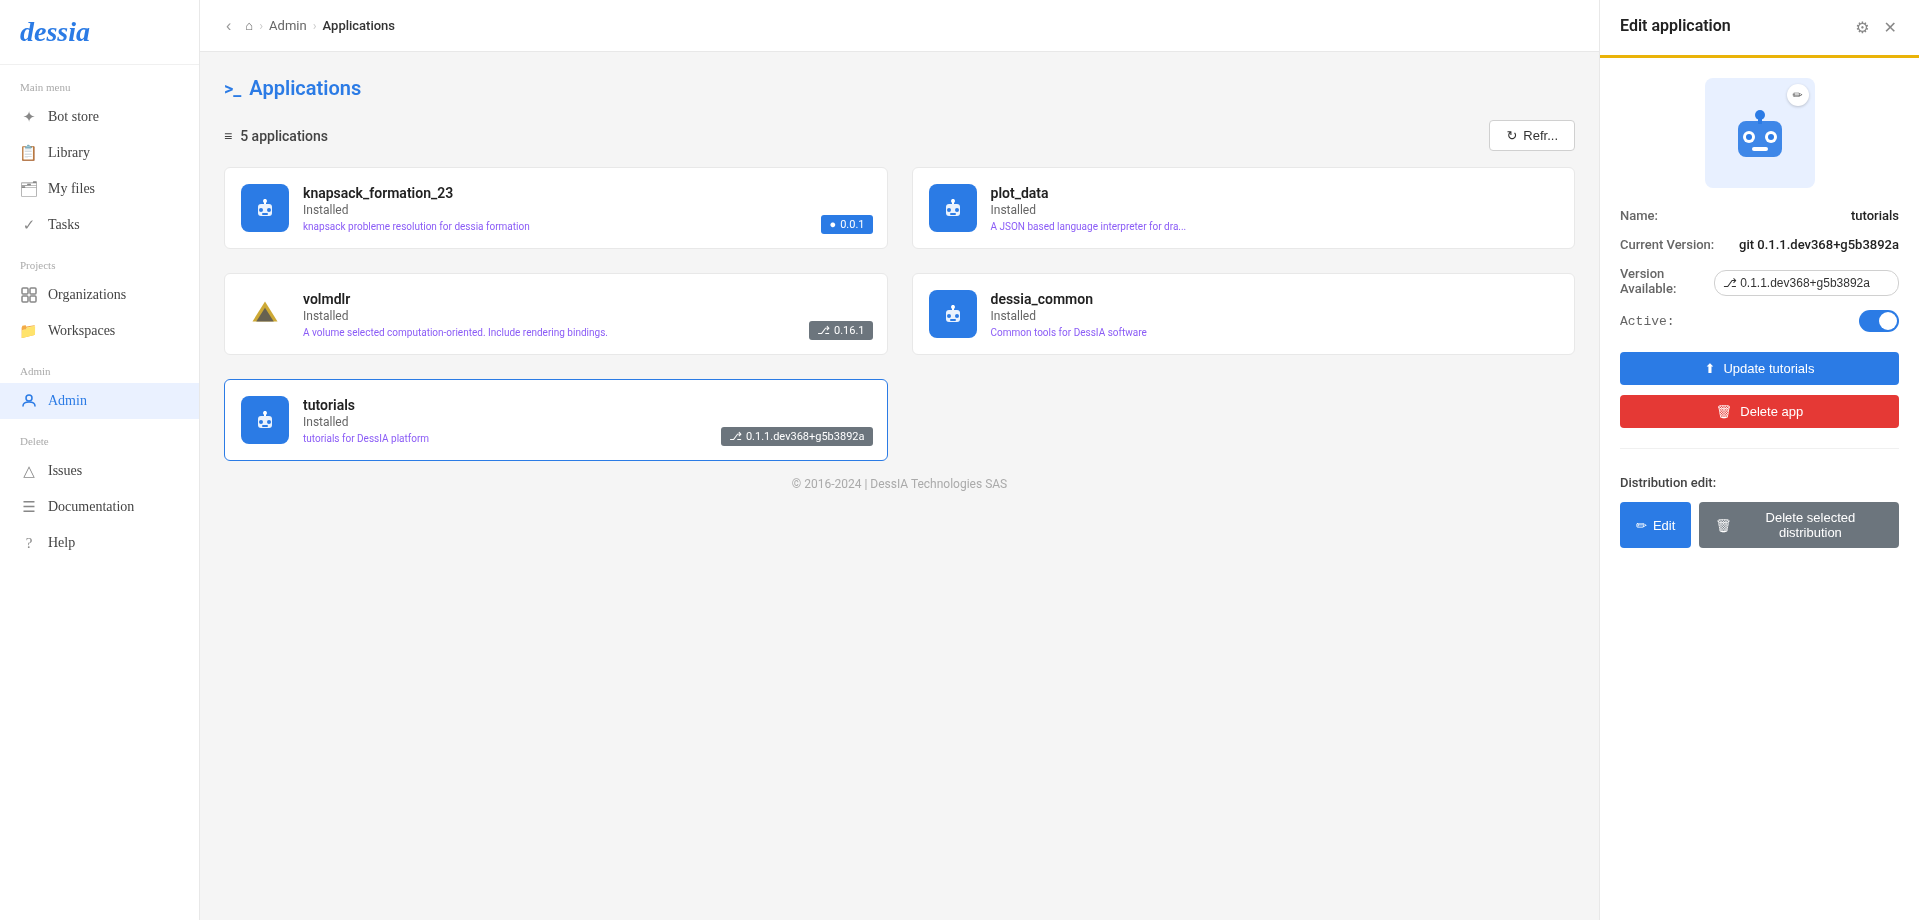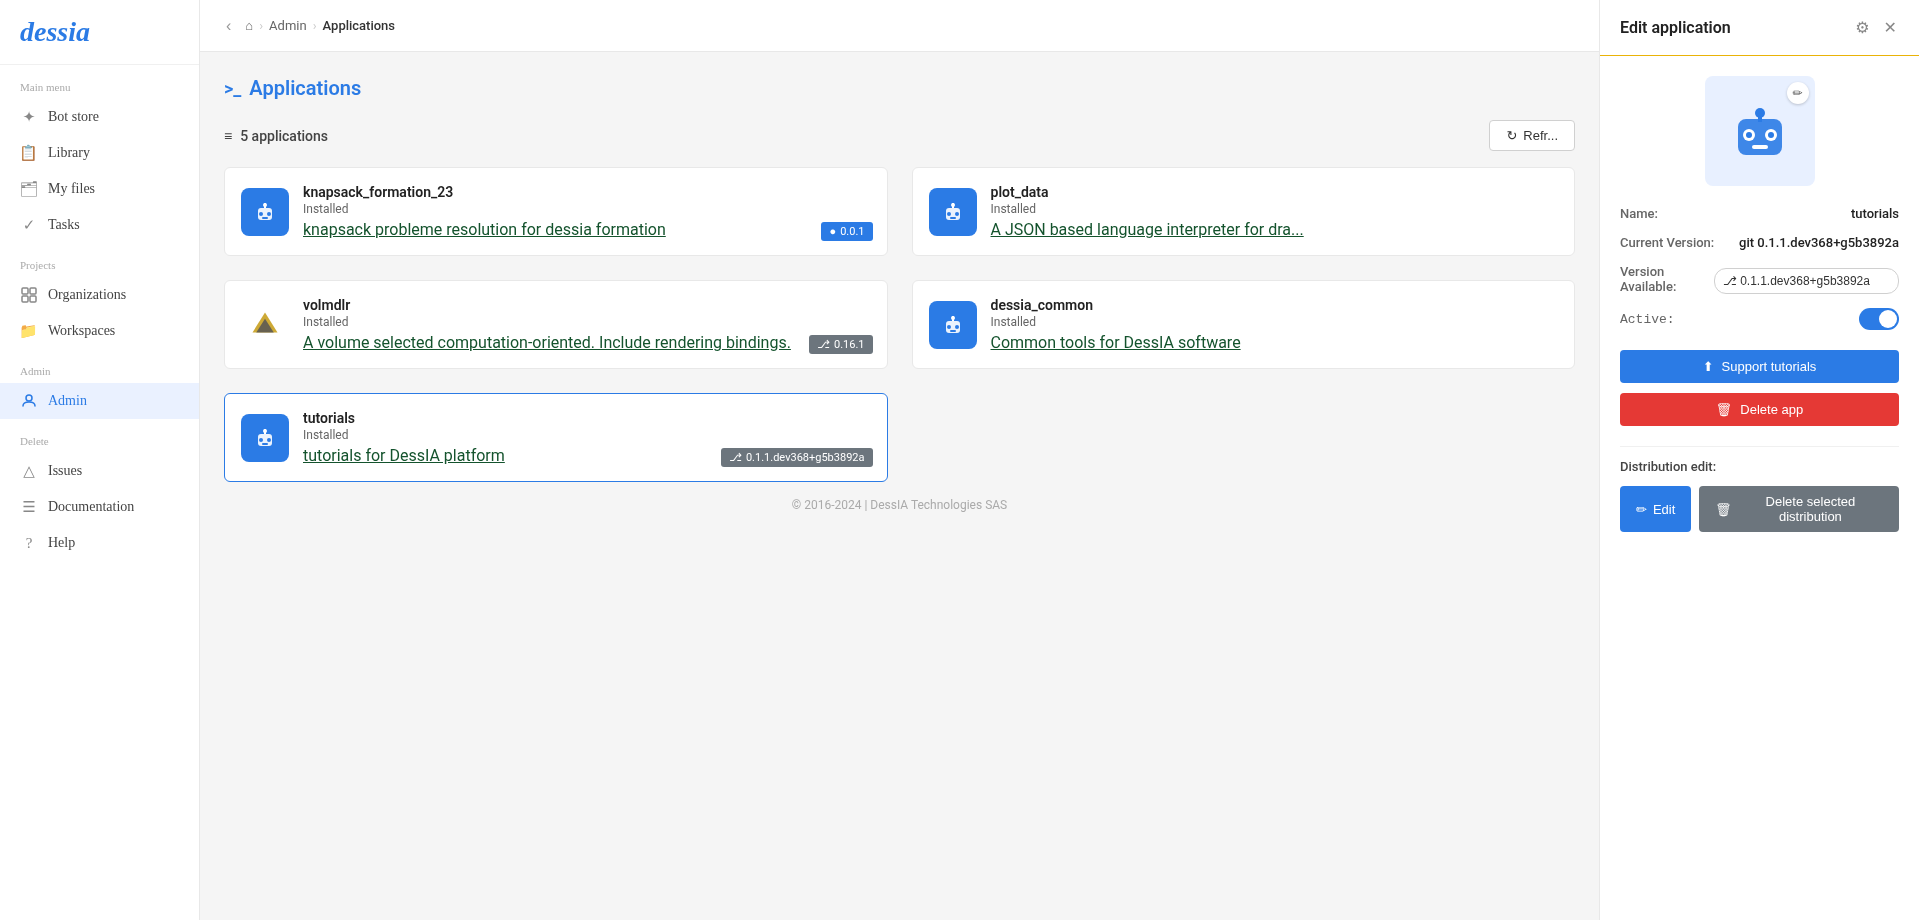--- a/index.html
+++ b/index.html
@@ -36,30 +36,30 @@
     .refresh-btn { background: #fff; border: 1px solid #d0d0d0; color: #333; padding: 7px 16px; border-radius: 4px; cursor: pointer; font-size: 13px; display: flex; align-items: center; gap: 6px; }
 
     .apps-grid { display: grid; grid-template-columns: 1fr 1fr; gap: 24px; }
     .app-card { background: #fff; border: 1px solid #e8e8e8; border-radius: 6px; padding: 16px; display: flex; align-items: center; gap: 14px; cursor: pointer; position: relative; }
     .app-icon { width: 48px; height: 48px; background: #2b7be5; border-radius: 8px; display: flex; align-items: center; justify-content: center; flex-shrink: 0; }
     .app-icon svg { width: 30px; height: 30px; fill: white; }
     .app-icon.volmdlr { background: transparent; padding: 0; }
     .app-info { flex: 1; }
     .app-name { font-size: 14px; font-weight: 600; color: #222; margin-bottom: 2px; }
     .app-status { font-size: 12px; color: #666; margin-bottom: 4px; }
-    .app-desc { font-size: 16px; color: #14532d; text-decoration: underline; }
+    .app-desc { font-size: 10px; color: #8b5cf6; }
     .app-version { position: absolute; right: 14px; bottom: 14px; }
     .version-badge { background: #2b7be5; color: white; font-size: 11px; padding: 3px 8px; border-radius: 3px; display: inline-flex; align-items: center; gap: 4px; }
     .version-badge.git { background: #6c757d; }
 
     .footer { text-align: center; padding: 16px; color: #aaa; font-size: 12px; margin-top: auto; }
 
     
     .right-panel { width: 320px; background: #fff; border-left: 1px solid #e8e8e8; display: flex; flex-direction: column; flex-shrink: 0; overflow-y: auto; }
-    .panel-header { display: flex; align-items: center; justify-content: space-between; padding: 16px 20px; border-bottom: 1px solid #eab308; }
+    .panel-header { display: flex; align-items: flex-start; justify-content: space-between; padding: 16px 20px; border-bottom: 3px solid #eab308; }
     .panel-title { font-size: 16px; font-weight: 600; color: #222; }
     .panel-header-actions { display: flex; gap: 10px; }
     .icon-btn { background: none; border: none; cursor: pointer; color: #888; font-size: 16px; padding: 2px; }
 
     .panel-body { padding: 20px; display: flex; flex-direction: column; align-items: center; }
     .app-avatar { width: 110px; height: 110px; background: #e8f0ff; border-radius: 8px; display: flex; align-items: center; justify-content: center; position: relative; margin-bottom: 20px; }
     .app-avatar svg { width: 72px; height: 72px; fill: #2b7be5; }
     .avatar-edit { position: absolute; top: 6px; right: 6px; background: #fff; border-radius: 50%; width: 22px; height: 22px; display: flex; align-items: center; justify-content: center; box-shadow: 0 1px 3px rgba(0,0,0,0.2); cursor: pointer; font-size: 12px; color: #555; }
 
     .info-row { width: 100%; display: flex; justify-content: space-between; align-items: flex-end; margin-bottom: 14px; font-size: 13px; }
@@ -70,21 +70,21 @@
     .version-select { border: 1px solid #d0d0d0; border-radius: 12px; padding: 5px 28px 5px 8px; font-size: 12px; color: #333; background: #fff; appearance: none; cursor: pointer; }
 
     .active-row { width: 100%; display: flex; justify-content: space-between; align-items: center; margin-bottom: 20px; font-size: 13px; font-family: Liberation Mono, monospace; }
     .toggle { width: 40px; height: 22px; background: #2b7be5; border-radius: 11px; position: relative; cursor: pointer; }
     .toggle-knob { position: absolute; top: 2px; right: 2px; width: 18px; height: 18px; background: white; border-radius: 50%; }
 
     .action-btn { width: 100%; padding: 9px; border: none; border-radius: 4px; font-size: 13px; cursor: pointer; display: flex; align-items: center; justify-content: center; gap: 8px; margin-bottom: 10px; font-weight: 500; }
     .update-btn { background: #2b7be5; color: white; }
     .delete-btn { background: #e53935; color: white; }
 
-    .distribution-section { width: 100%; margin-top: 10px; border-top: 1px solid #f0f0f0; padding-top: 12px; }
+    .distribution-section { width: 100%; margin-top: 10px; border-top: 1px solid #f0f0f0; padding-top: 26px; }
     .distribution-label { font-size: 13px; font-weight: 500; color: #444; margin-bottom: 12px; }
     .dist-actions { display: flex; gap: 8px; }
     .edit-btn { background: #2b7be5; color: white; border: none; border-radius: 4px; padding: 8px 16px; font-size: 13px; cursor: pointer; display: flex; align-items: center; gap: 6px; }
     .del-dist-btn { background: #6c757d; color: white; border: none; border-radius: 4px; padding: 8px 16px; font-size: 13px; cursor: pointer; display: flex; align-items: center; gap: 6px; }
   </style>
 </head>
 <body>
 
 <div class="sidebar">
   <div class="sidebar-logo">
@@ -346,21 +346,21 @@
 
     <div class="active-row">
       <span class="info-label">Active:</span>
       <div class="toggle">
         <div class="toggle-knob"></div>
       </div>
     </div>
 
     <button class="action-btn update-btn">
       <span>⬆</span>
-      <span>Support tutorials</span>
+      <span>Update tutorials</span>
     </button>
 
     <button class="action-btn delete-btn">
       <span>🗑</span>
       <span>Delete app</span>
     </button>
 
     <div class="distribution-section">
       <div class="distribution-label">Distribution edit:</div>
       <div class="dist-actions">

